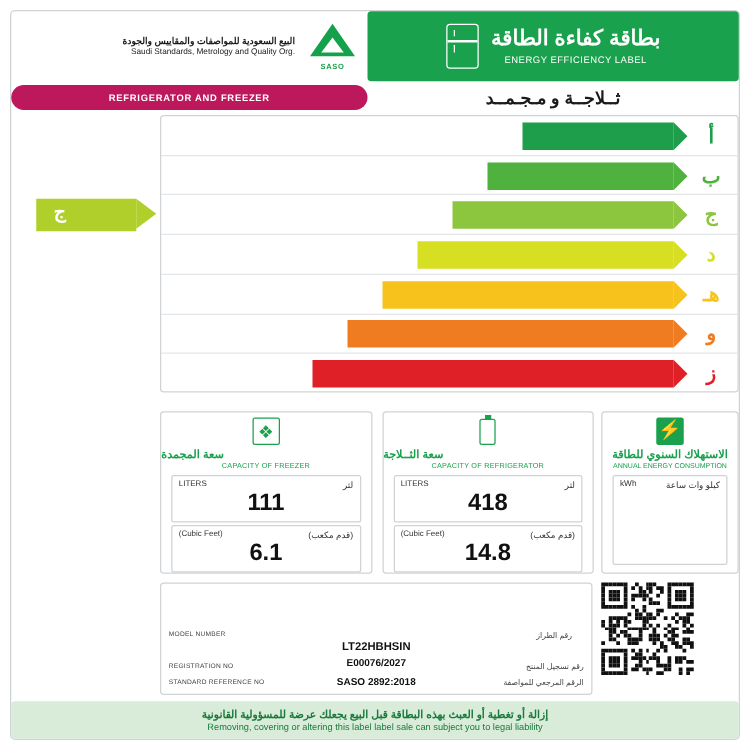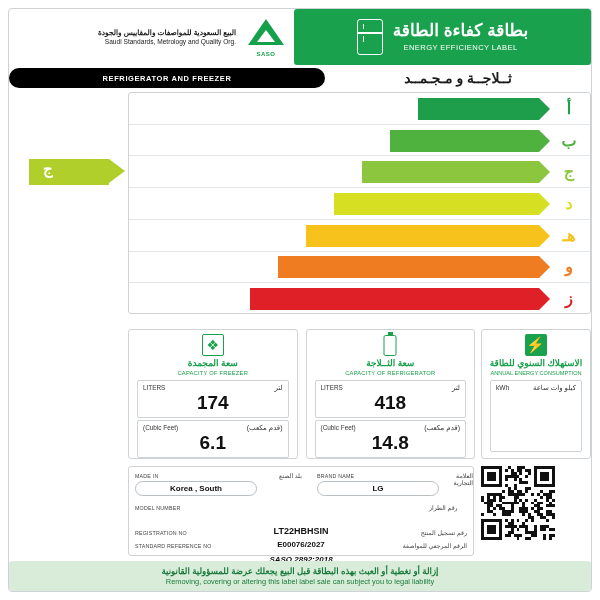--- a/index.html
+++ b/index.html
@@ -137,22 +137,22 @@
 
   
   .subhdr {
     position: absolute;
     left: 9px; top: 68px;
     width: 582px; height: 20px;
     display: flex;
     align-items: stretch;
   }
   .subhdr-en {
-    width: 316px;
-    background: #000000;
+    width: 285px;
+    background: #be185d;
     border-radius: 10px;
     color: #ffffff;
     font-size: 7.5px;
     font-weight: bold;
     letter-spacing: .6px;
     display: flex;
     align-items: center;
     justify-content: center;
   }
   .subhdr-ar {
@@ -284,21 +284,21 @@
     content: "";
     position: absolute;
     left: 50%; transform: translateX(-50%);
     top: -4px;
     width: 5px; height: 4px;
     background: #1aa14d;
   }
   .cap-title-ar {
     position: absolute;
     top: 28px; left: 0; right: 0;
-    text-align: center;
+    text-align: left;
     font-size: 9px;
     font-weight: bold;
     color: #1aa14d;
     direction: rtl;
   }
   .cap-title-en {
     position: absolute;
     top: 40px; left: 0; right: 0;
     text-align: center;
     font-size: 5.8px;
@@ -433,21 +433,20 @@
     position: absolute;
     font-size: 6.2px;
     color: #444;
     direction: rtl;
   }
   .val-plain {
     position: absolute;
     font-size: 9px;
     font-weight: bold;
     color: #111;
-    margin-top: 14px;
   }
 
   
   .qr {
     position: absolute;
     left: 481px; top: 466px;
     width: 74px; height: 74px;
   }
   .qr canvas, .qr .cell {
     position: absolute;
@@ -577,21 +576,21 @@
 
     <div class="cap-box">
       <div class="cap-icon">
         <div class="fan">❖</div>
       </div>
       <div class="cap-title-ar">سعة المجمدة</div>
       <div class="cap-title-en">CAPACITY OF FREEZER</div>
       <div class="cap-sub top">
         <div class="cap-unit-en">LITERS</div>
         <div class="cap-unit-ar">لتر</div>
-        <div class="cap-value">174</div>
+        <div class="cap-value">111</div>
       </div>
       <div class="cap-sub bot">
         <div class="cap-unit-en">(Cubic Feet)</div>
         <div class="cap-unit-ar">(قدم مكعب)</div>
         <div class="cap-value">6.1</div>
       </div>
     </div>
 
     <div class="cap-box">
       <div class="bottle"></div>
@@ -615,46 +614,37 @@
     <div class="en-title-ar">الاستهلاك السنوي للطاقة</div>
     <div class="en-title-en">ANNUAL ENERGY CONSUMPTION</div>
     <div class="en-sub">
       <div class="en-unit-en">kWh</div>
       <div class="en-unit-ar">كيلو وات ساعة</div>
     </div>
   </div>
 
   <div class="info">
 
-    <div class="info-row" style="top:4px;">
-      <div class="lbl-en" style="left:6px; top:2px;">MADE IN</div>
-      <div class="lbl-ar" style="left:150px; top:1px;">بلد الصنع</div>
-      <div class="pill" style="left:6px; top:10px; width:122px;">Korea , South</div>
-
-      <div class="lbl-en" style="left:188px; top:2px;">BRAND NAME</div>
-      <div class="lbl-ar" style="left:320px; top:1px;">العلامة التجارية</div>
-      <div class="pill" style="left:188px; top:10px; width:122px;">LG</div>
-    </div>
 
     <div class="info-row" style="top:36px;">
       <div class="lbl-en" style="left:6px; top:2px;">MODEL NUMBER</div>
       <div class="lbl-ar" style="left:300px; top:1px;">رقم الطراز</div>
       <div class="val-plain" style="left:0; right:0; top:9px; text-align:center;">LT22HBHSIN</div>
     </div>
 
     <div class="info-row" style="top:58px;">
       <div class="lbl-ar" style="right:6px; top:4px;">رقم تسجيل المنتج</div>
       <div class="lbl-en" style="left:6px; top:5px;">REGISTRATION NO</div>
       <div class="val-plain" style="left:0; right:0; top:1px; text-align:center; font-size:8px;">E00076/2027</div>
     </div>
 
     <div class="info-row" style="top:74px;">
       <div class="lbl-en" style="left:6px; top:2px;">STANDARD REFERENCE NO</div>
       <div class="lbl-ar" style="right:6px; top:1px;">الرقم المرجعي للمواصفة</div>
-      <div class="val-plain" style="left:0; right:0; top:0; text-align:center; font-size:8px;font-style:italic;">SASO 2892:2018</div>
+      <div class="val-plain" style="left:0; right:0; top:0; text-align:center; font-size:8px;">SASO 2892:2018</div>
     </div>
   </div>
 
   <div class="qr" id="qr">
       <div class="cell" style="left: 26.64px; top: 0px; width: 2.96px; height: 2.96px;"></div>
       <div class="cell" style="left: 35.52px; top: 0px; width: 2.96px; height: 2.96px;"></div>
       <div class="cell" style="left: 38.48px; top: 0px; width: 2.96px; height: 2.96px;"></div>
       <div class="cell" style="left: 41.44px; top: 0px; width: 2.96px; height: 2.96px;"></div>
       <div class="cell" style="left: 23.68px; top: 2.96px; width: 2.96px; height: 2.96px;"></div>
       <div class="cell" style="left: 29.6px; top: 2.96px; width: 2.96px; height: 2.96px;"></div>

